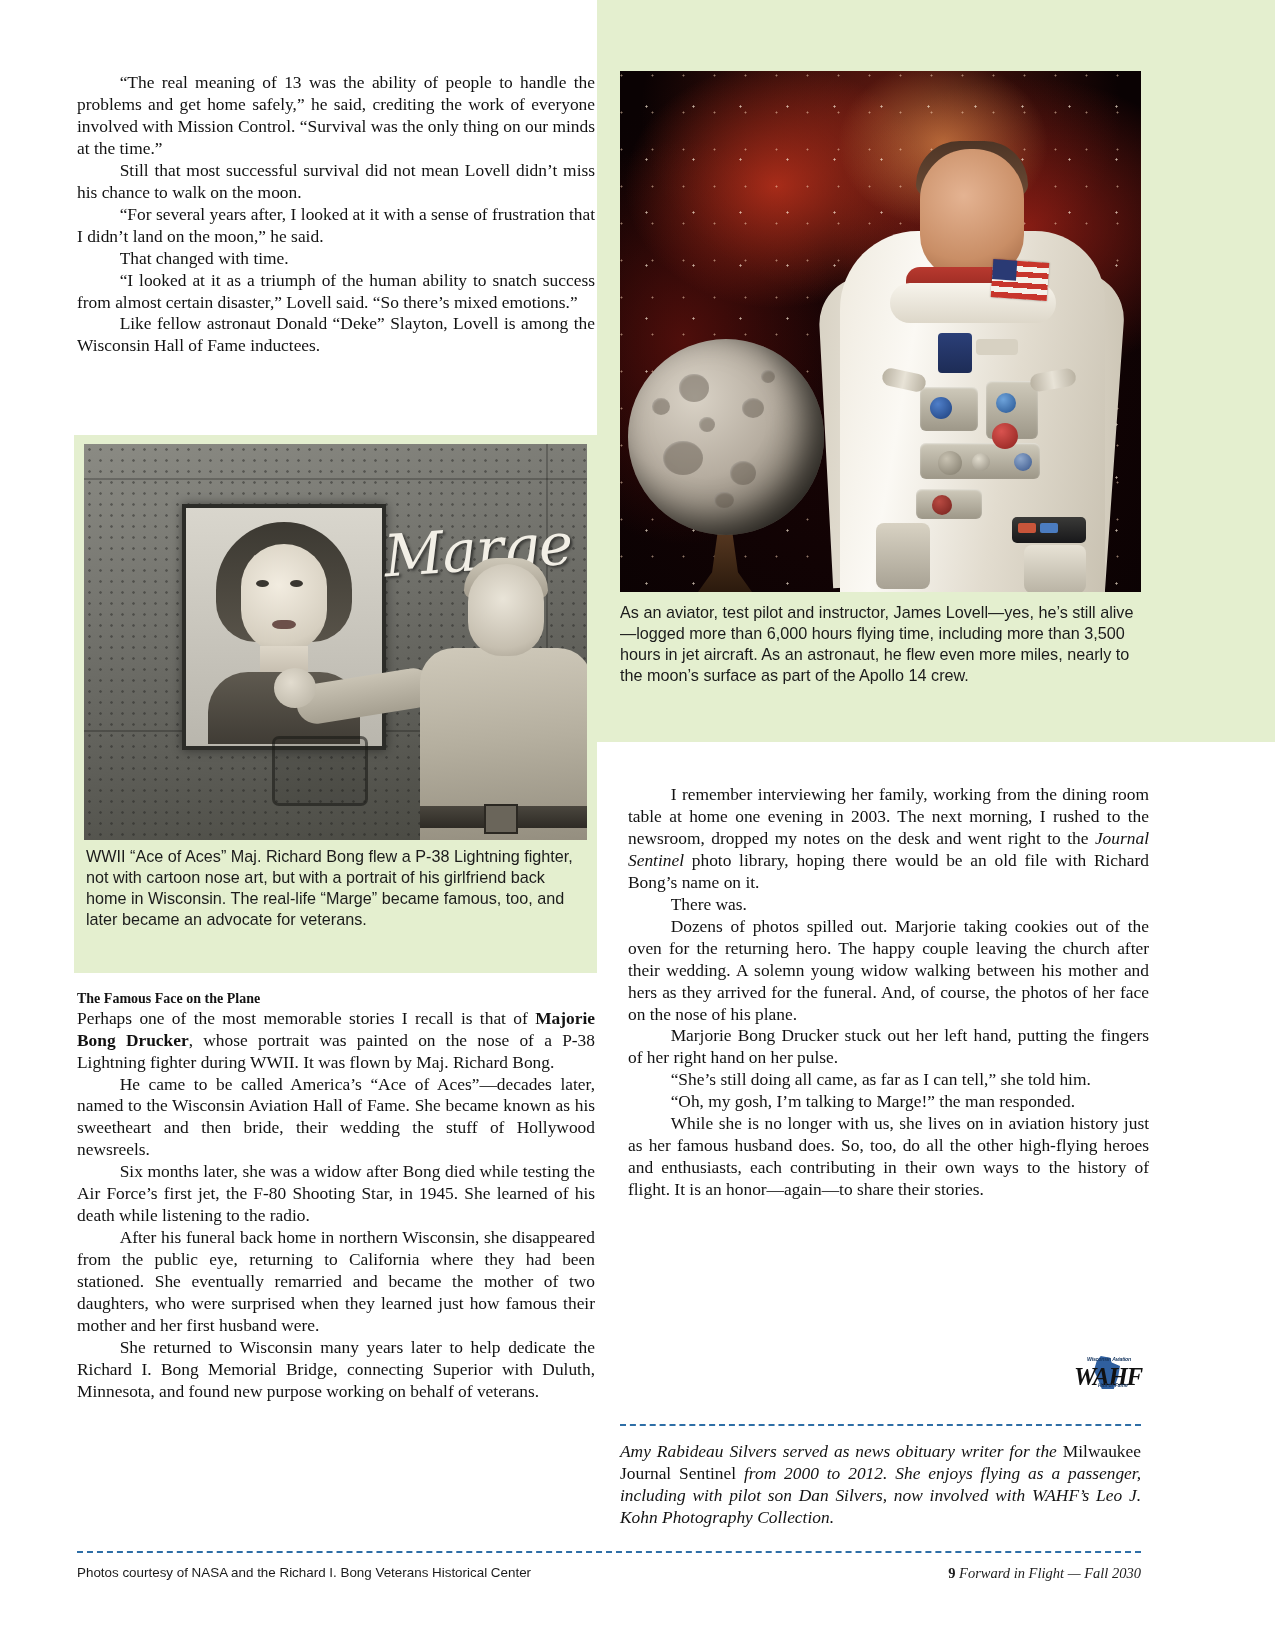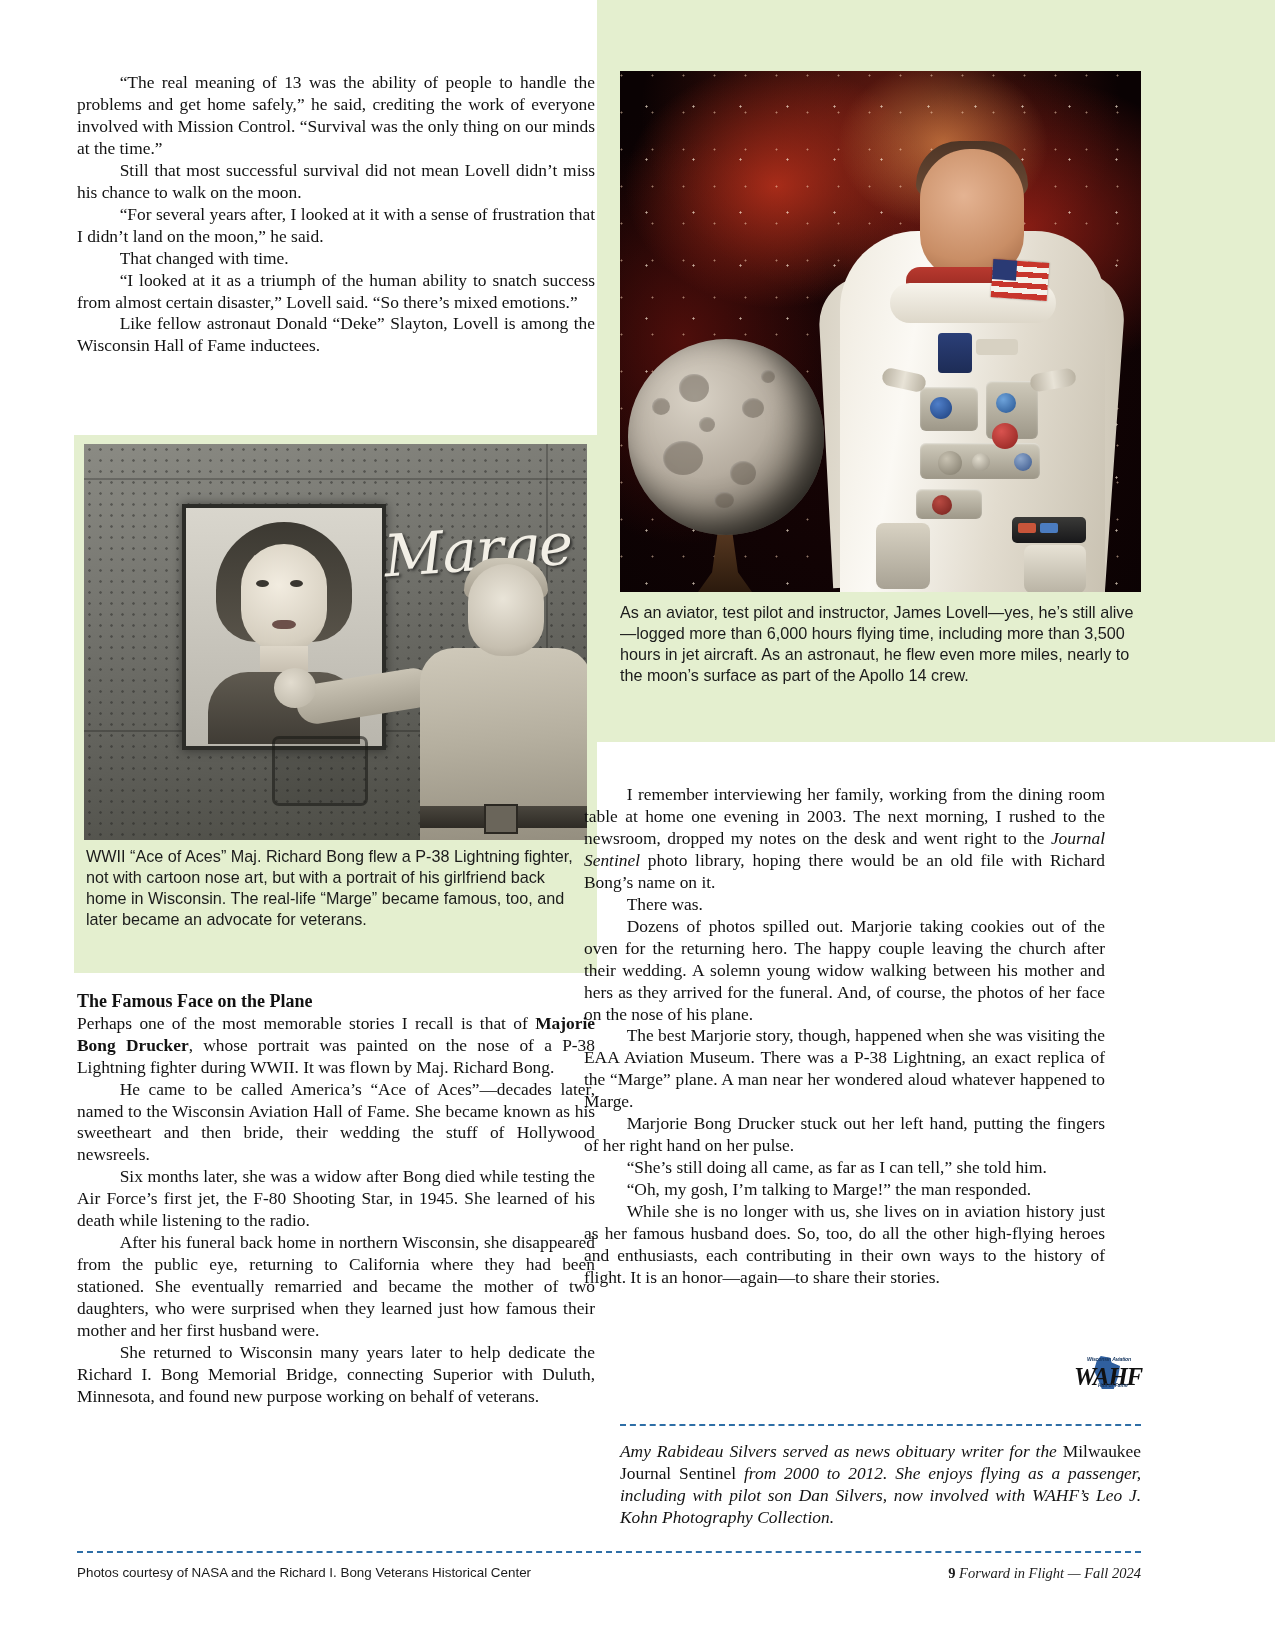--- a/index.html
+++ b/index.html
@@ -51,38 +51,38 @@
     left: 77px;
     top: 990px;
     width: 518px;
     font-size: 17.4px;
     line-height: 1.262;
     text-align: justify;
     text-justify: inter-word;
   }
   .col-right-body {
     position: absolute;
-    left: 584px;
+    left: 628px;
     top: 784px;
     width: 521px;
     font-size: 17.4px;
     line-height: 1.262;
     text-align: justify;
     text-justify: inter-word;
   }
 
   p.body {
     margin: 0;
   }
   p.body.indent {
     text-indent: 2.45em;
   }
   .sec-head {
     font-weight: bold;
-    font-size: 18px;
+    font-size: 14px;
     margin: 0 0 0 0;
     text-align: left;
   }
   .bold { font-weight: bold; }
   .ital { font-style: italic; }
 
   
   .photo {
     position: absolute;
     overflow: hidden;
@@ -641,32 +641,31 @@
   <p class="body indent">He came to be called America’s “Ace of Aces”—decades later, named to the Wisconsin Aviation Hall of Fame. She became known as his sweetheart and then bride, their wedding the stuff of Hollywood newsreels.</p>
   <p class="body indent">Six months later, she was a widow after Bong died while testing the Air Force’s first jet, the F-80 Shooting Star, in 1945. She learned of his death while listening to the radio.</p>
   <p class="body indent">After his funeral back home in northern Wisconsin, she disappeared from the public eye, returning to California where they had been stationed. She eventually remarried and became the mother of two daughters, who were surprised when they learned just how famous their mother and her first husband were.</p>
   <p class="body indent">She returned to Wisconsin many years later to help dedicate the Richard I. Bong Memorial Bridge, connecting Superior with Duluth, Minnesota, and found new purpose working on behalf of veterans.</p>
 </div>
 
 <div class="col-right-body">
   <p class="body indent"><span>I remember interviewing her family, working from the dining room table at home one evening in 2003. The next morning, I rushed to the newsroom, dropped my notes on the desk and went right to the </span><span class="ital">Journal Sentinel</span><span> photo library, hoping there would be an old file with Richard Bong’s name on it.</span></p>
   <p class="body indent">There was.</p>
   <p class="body indent">Dozens of photos spilled out. Marjorie taking cookies out of the oven for the returning hero. The happy couple leaving the church after their wedding. A solemn young widow walking between his mother and hers as they arrived for the funeral. And, of course, the photos of her face on the nose of his plane.</p>
-  <p class="body indent">The best Marjorie story, though, happened when she was visiting the EAA Aviation Museum. There was a P-38 Lightning, an exact replica of the “Marge” plane. A man near her wondered aloud whatever happened to Marge.</p>
   <p class="body indent">Marjorie Bong Drucker stuck out her left hand, putting the fingers of her right hand on her pulse.</p>
   <p class="body indent">“She’s still doing all came, as far as I can tell,” she told him.</p>
   <p class="body indent">“Oh, my gosh, I’m talking to Marge!” the man responded.</p>
   <p class="body indent">While she is no longer with us, she lives on in aviation history just as her famous husband does. So, too, do all the other high-flying heroes and enthusiasts, each contributing in their own ways to the history of flight. It is an honor—again—to share their stories.</p>
 </div>
 
 <div id="wahf-logo">
   <div class="wi-shape"></div>
   <div class="wahf-top">Wisconsin Aviation</div>
   <div class="wahf-main">WAHF</div>
   <div class="wahf-sub">Hall of Fame</div>
 </div>
 
 <div class="dashed-rule" id="rule-byline"></div>
 <div id="byline"><span>Amy Rabideau Silvers served as news obituary writer for the </span><span class="upright">Milwaukee Journal Sentinel</span><span> from 2000 to 2012. She enjoys flying as a passenger, including with pilot son Dan Silvers, now involved with WAHF’s Leo J. Kohn Photography Collection.</span></div>
 
 <div class="dashed-rule" id="rule-footer"></div>
 <div class="footer-text" id="footer-credit">Photos courtesy of NASA and the Richard I. Bong Veterans Historical Center</div>
-<div class="footer-text" id="footer-page"><span class="pg">9 </span><span class="pub">Forward in Flight — Fall 2024</span></div>
+<div class="footer-text" id="footer-page"><span class="pg">9 </span><span class="pub">Forward in Flight — Fall 2030</span></div>
 
 </body></html>

